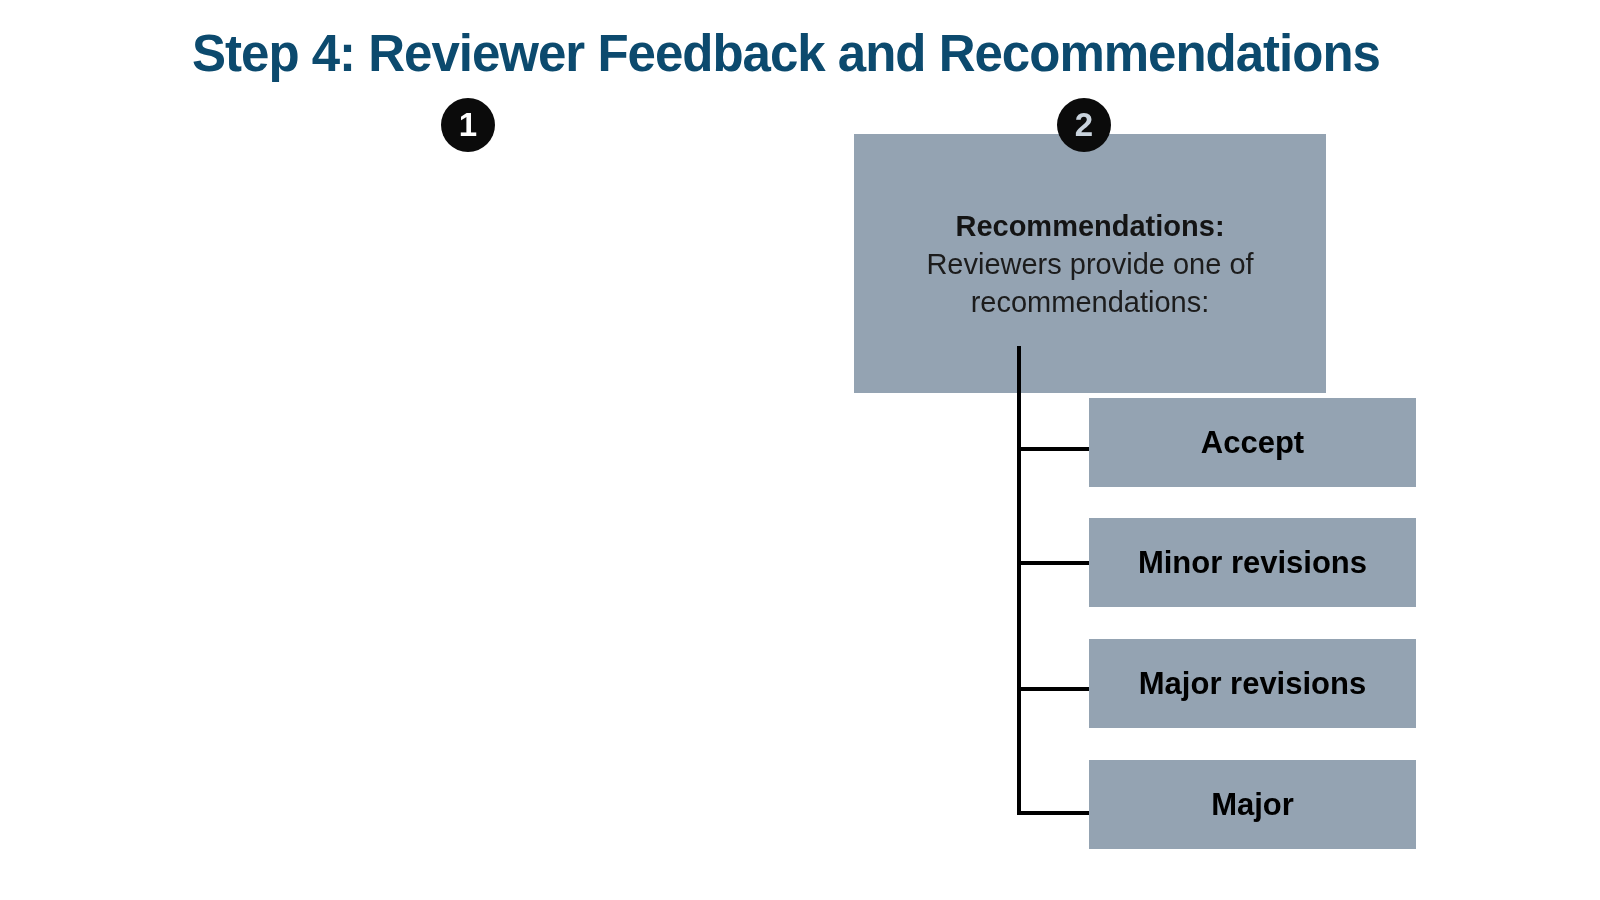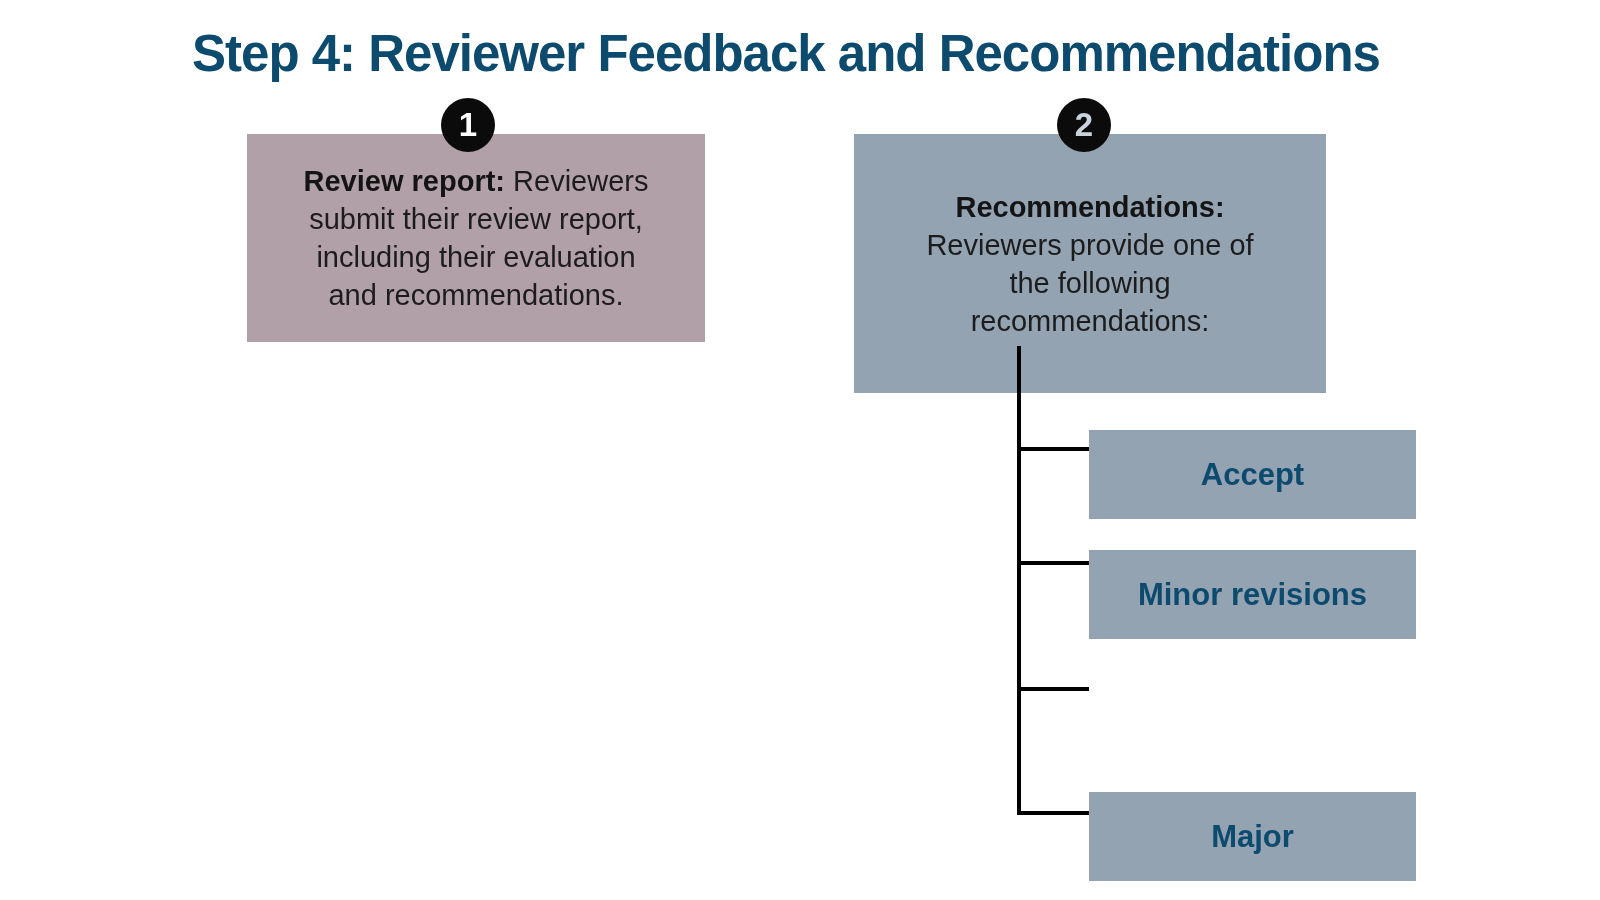--- a/index.html
+++ b/index.html
@@ -81,50 +81,40 @@
     position: absolute;
     left: 1089px;
     width: 327px;
     height: 89px;
     background: #94a3b2;
     display: flex;
     align-items: center;
     justify-content: center;
     font-size: 31px;
     font-weight: 700;
-    color: #0c4a6e;
+    color: #000000;
     text-align: center;
-    margin-top: 32px;
   }
   .o1 { top: 398px; }
   .o2 { top: 518px; }
   .o3 { top: 639px; }
   .o4 { top: 760px; }
 </style>
 </head>
 <body>
 
 <div class="canvas">
 
   <h1 class="title">Step 4: Reviewer Feedback and Recommendations</h1>
 
-  <section class="step-box step1">
-    <p class="step-text">
-      <span class="line"><strong>Review report:</strong> <span>Reviewers</span></span>
-      <span class="line">submit their review report,</span>
-      <span class="line">including their evaluation</span>
-      <span class="line">and recommendations.</span>
-    </p>
-  </section>
 
   <section class="step-box step2">
     <p class="step-text">
       <span class="line"><strong>Recommendations:</strong> <span></span></span>
       <span class="line">Reviewers provide one of</span>
-      <span class="line">the following</span>
       <span class="line">recommendations:</span>
     </p>
   </section>
 
   <div class="badge badge1">
     <span>1</span>
   </div>
   <div class="badge badge2">
     <span>2</span>
   </div>
@@ -134,17 +124,20 @@
   <div class="connector branch b2"></div>
   <div class="connector branch b3"></div>
   <div class="connector branch b4"></div>
 
   <div class="option o1">
     <span>Accept</span>
   </div>
   <div class="option o2">
     <span>Minor revisions</span>
   </div>
+  <div class="option o3">
+    <span>Major revisions</span>
+  </div>
   <div class="option o4">
     <span>Major</span>
   </div>
 
 </div>
 
 </body></html>

